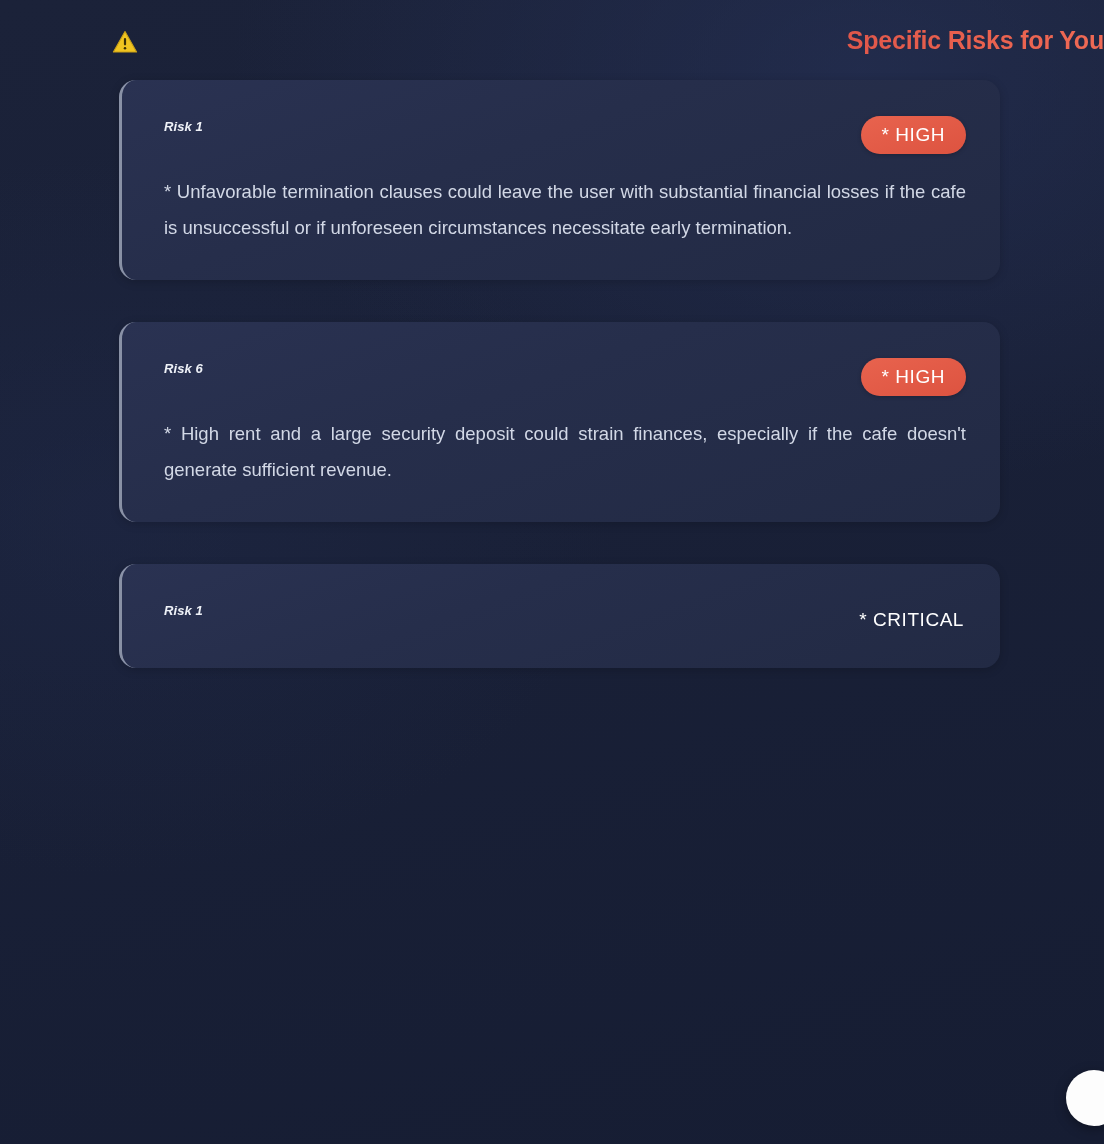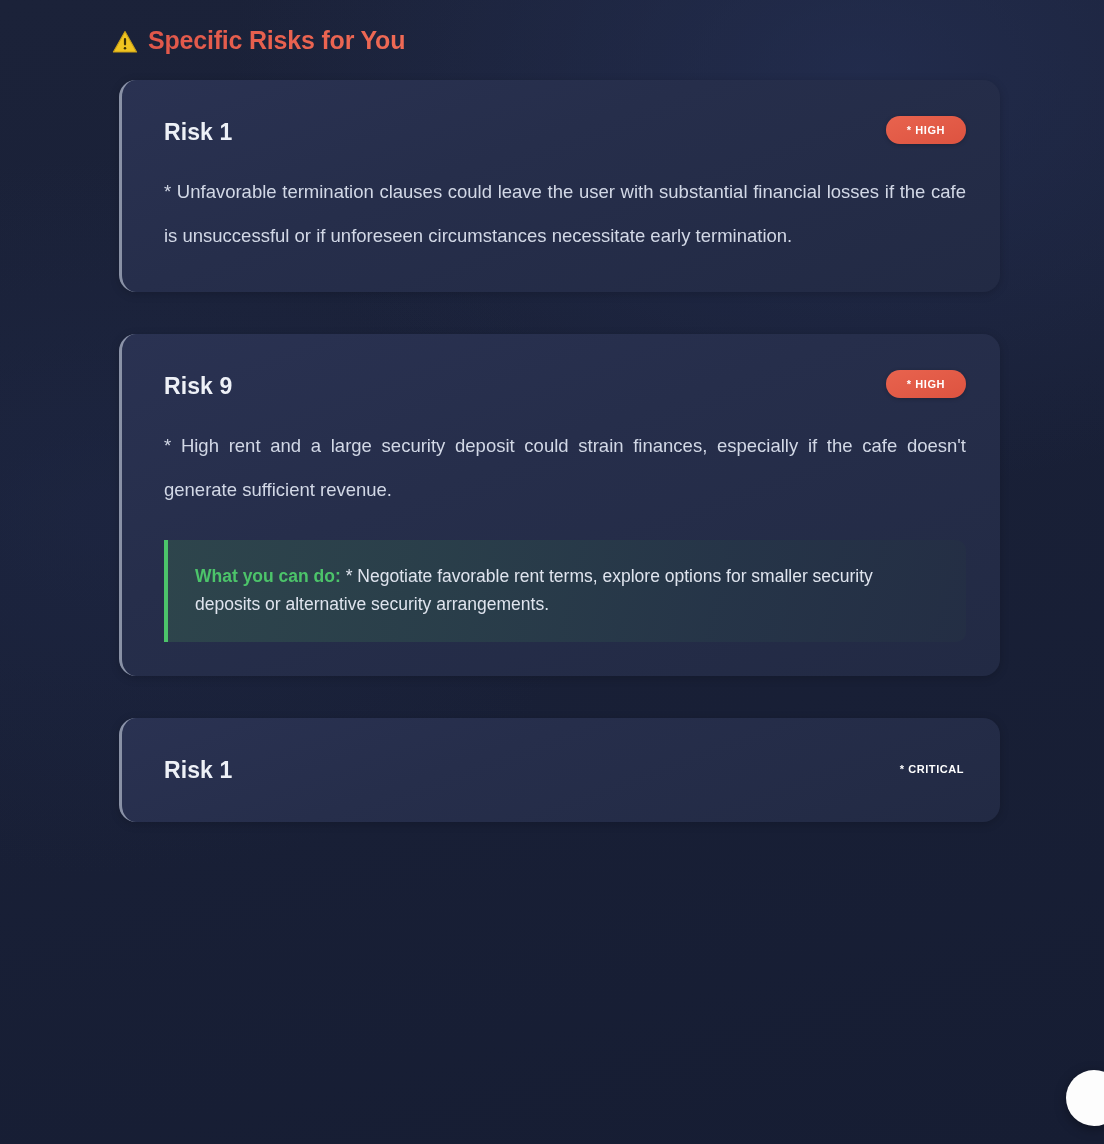--- a/index.html
+++ b/index.html
@@ -20,20 +20,21 @@
     -webkit-font-smoothing:antialiased;
     position:relative;
   }
 
   
   .section-head {
     display:flex;
     align-items:center;
     gap:10px;
     padding:26px 0 0 112px;
+    justify-content:space-between;
   }
   .warn-icon {
     width:26px;
     height:24px;
     position:relative;
     flex:none;
     top:1px;
   }
   .warn-icon svg { display:block; }
   .section-title {
@@ -68,51 +69,52 @@
 
   .card-head {
     display:flex;
     align-items:flex-start;
     justify-content:space-between;
     gap:16px;
     min-height:34px;
   }
 
   .risk-label {
-    font-size:23px;
+    font-size:13px;
     font-weight:bold;
     color:#eef1f7;
     letter-spacing:0.1px;
     padding-top:3px;
+    font-style:italic;
   }
 
   .badge {
-    font-size:11px;
-    font-weight:bold;
+    font-size:19px;
+    font-weight:normal;
     letter-spacing:0.55px;
     white-space:nowrap;
     flex:none;
   }
   .badge.high {
     background:linear-gradient(160deg,#e8634e 0%,#dd5340 100%);
     color:#ffffff;
     padding:8px 21px;
     border-radius:999px;
     box-shadow:0 1px 4px rgba(0,0,0,0.22);
   }
   .badge.critical {
     background:transparent;
     color:#ffffff;
     padding:9px 2px 0 0;
   }
 
   .risk-body {
     margin-top:20px;
     font-size:18.5px;
-    line-height:44px;
+    line-height:36px;
     color:#d2d8e6;
     text-align:justify;
     hyphens:auto;
     -webkit-hyphens:auto;
   }
 
   
   .tip {
     margin-top:28px;
     border-left:4px solid #4cc46a;
@@ -161,27 +163,24 @@
   <div class="risk-card">
     <div class="card-head">
       <span class="risk-label">Risk 1</span>
       <span class="badge high">* HIGH</span>
     </div>
     <div class="risk-body">* Unfavorable termination clauses could leave the user with substantial financial losses if the cafe is unsuccessful or if unforeseen circumstances necessitate early termination.</div>
   </div>
 
   <div class="risk-card">
     <div class="card-head">
-      <span class="risk-label">Risk 9</span>
+      <span class="risk-label">Risk 6</span>
       <span class="badge high">* HIGH</span>
     </div>
     <div class="risk-body">* High rent and a large security deposit could strain finances, especially if the cafe doesn't generate sufficient revenue.</div>
-    <div class="tip">
-      <div class="tip-text"><span class="tip-label">What you can do:</span><span> * Negotiate favorable rent terms, explore options for smaller security deposits or alternative security arrangements.</span></div>
-    </div>
   </div>
 
   <div class="risk-card">
     <div class="card-head">
       <span class="risk-label">Risk 1</span>
       <span class="badge critical">* CRITICAL</span>
     </div>
   </div>
 
 </div>

